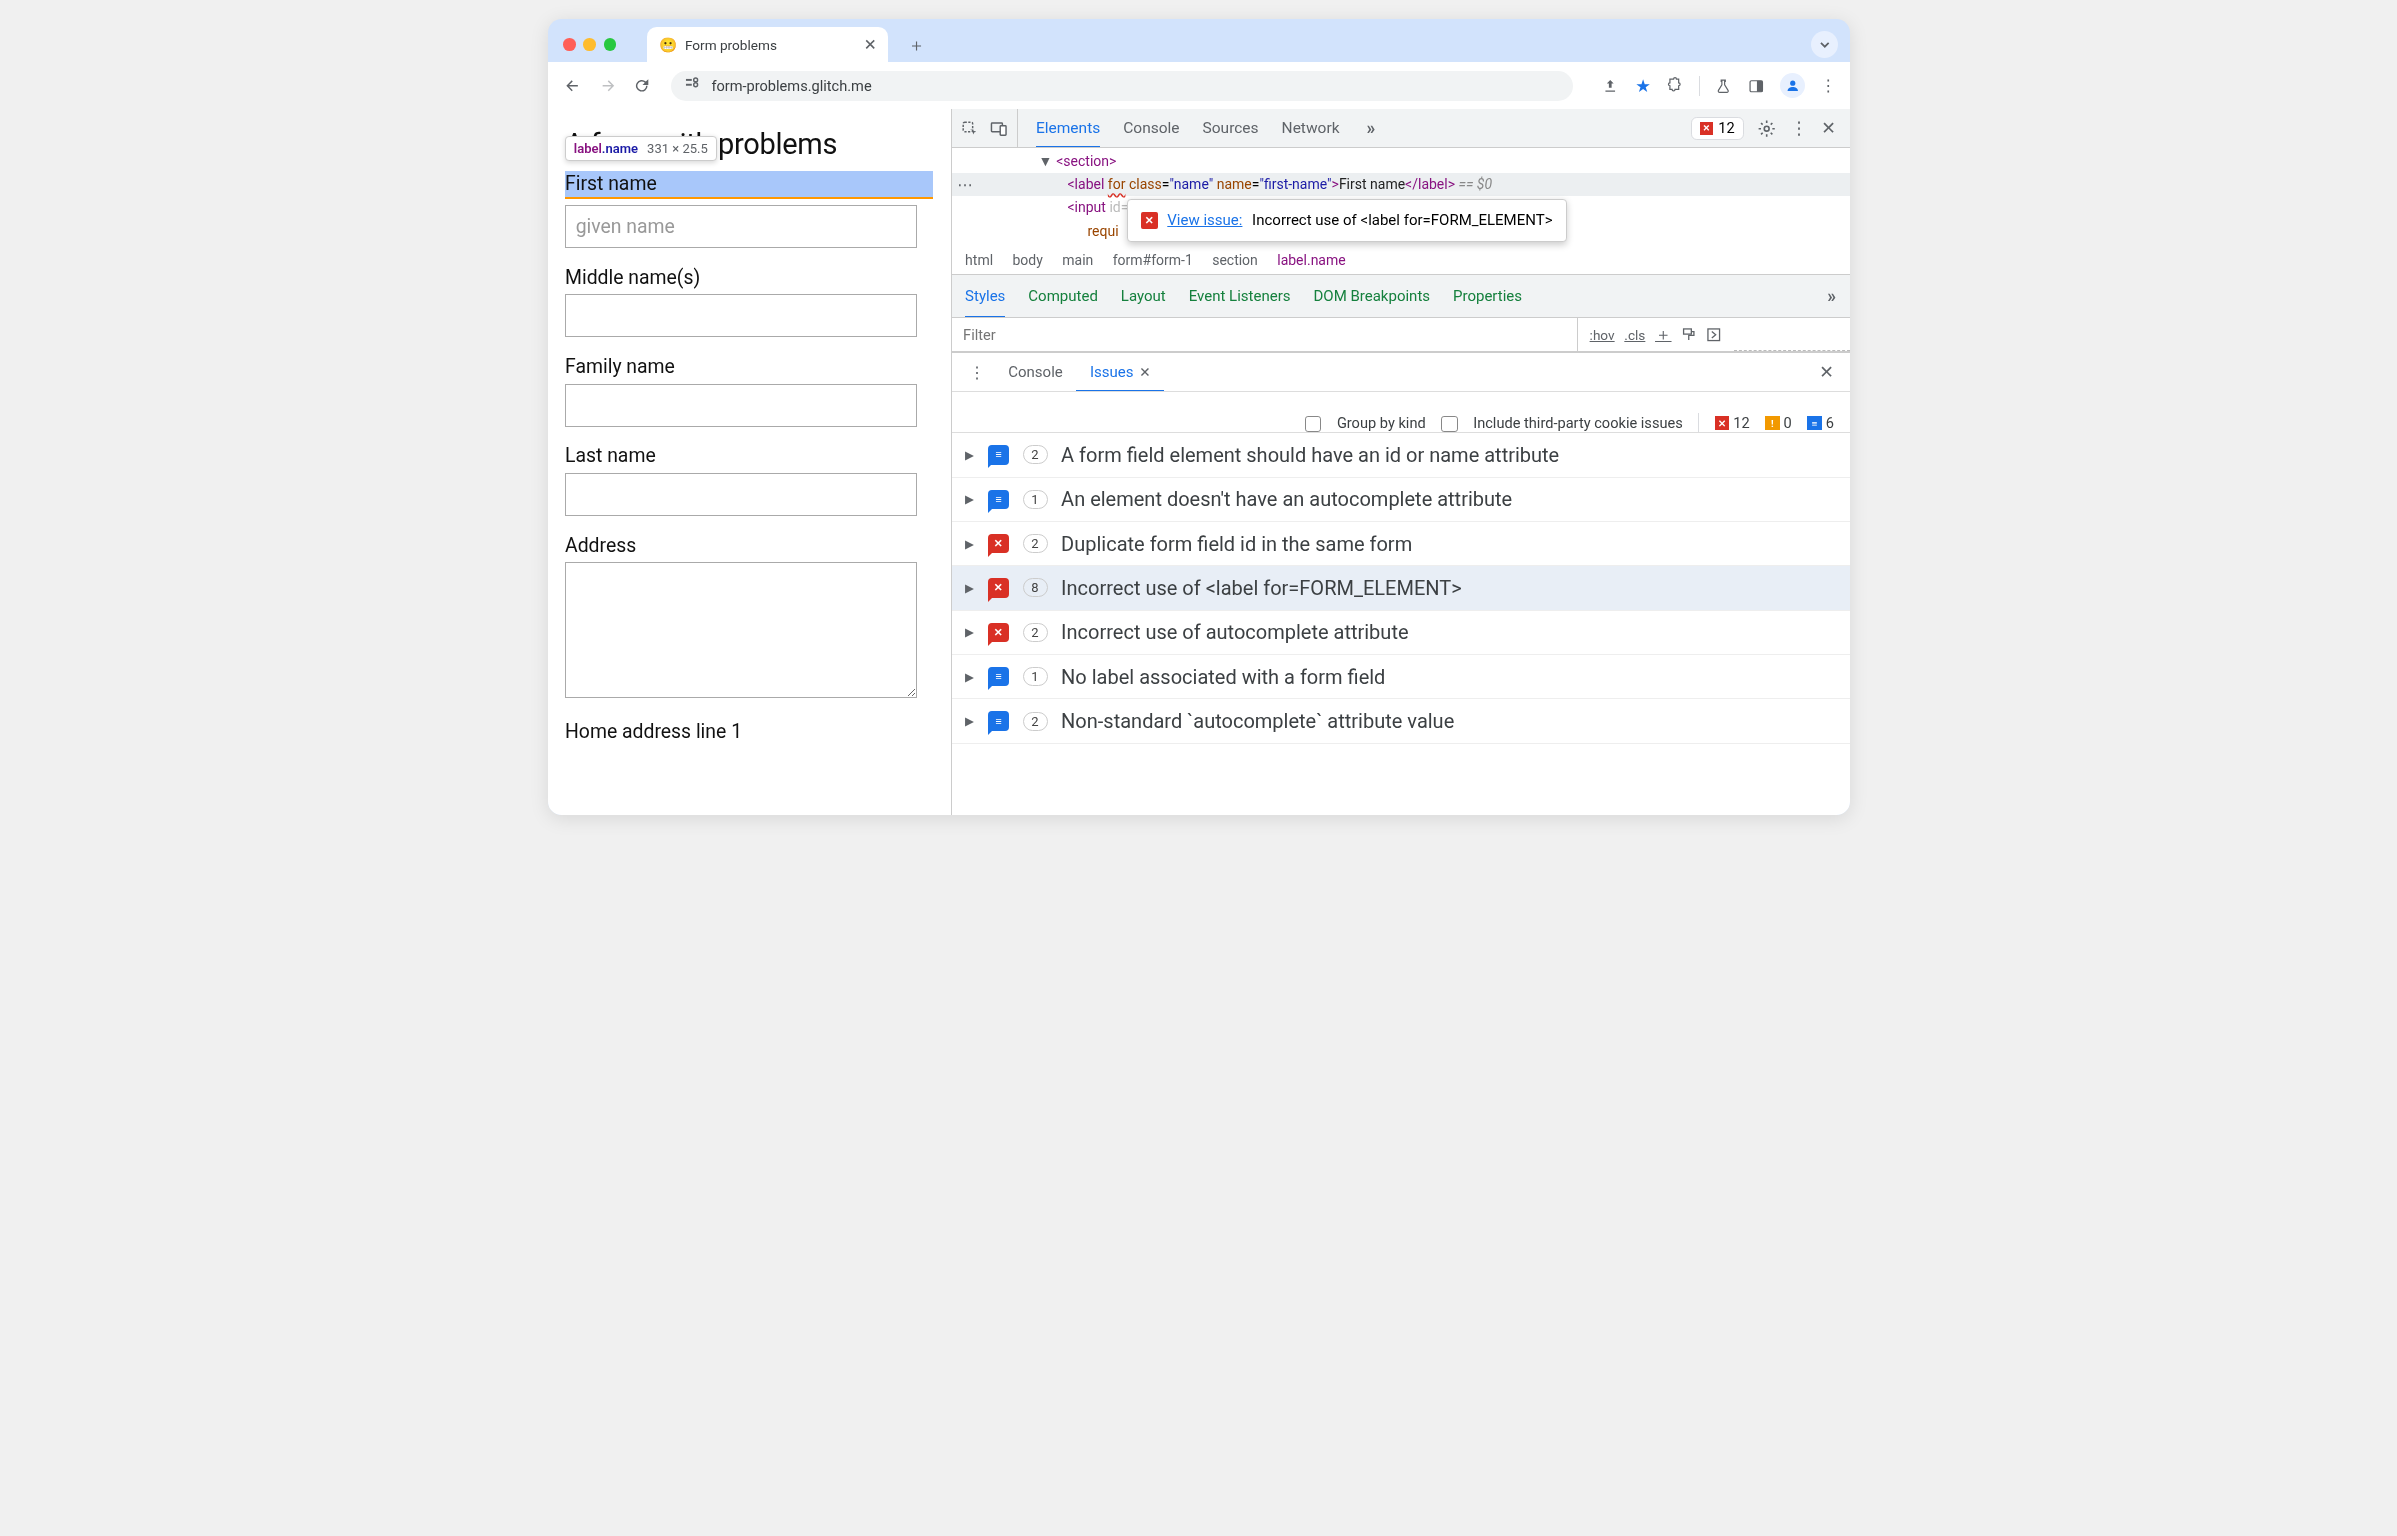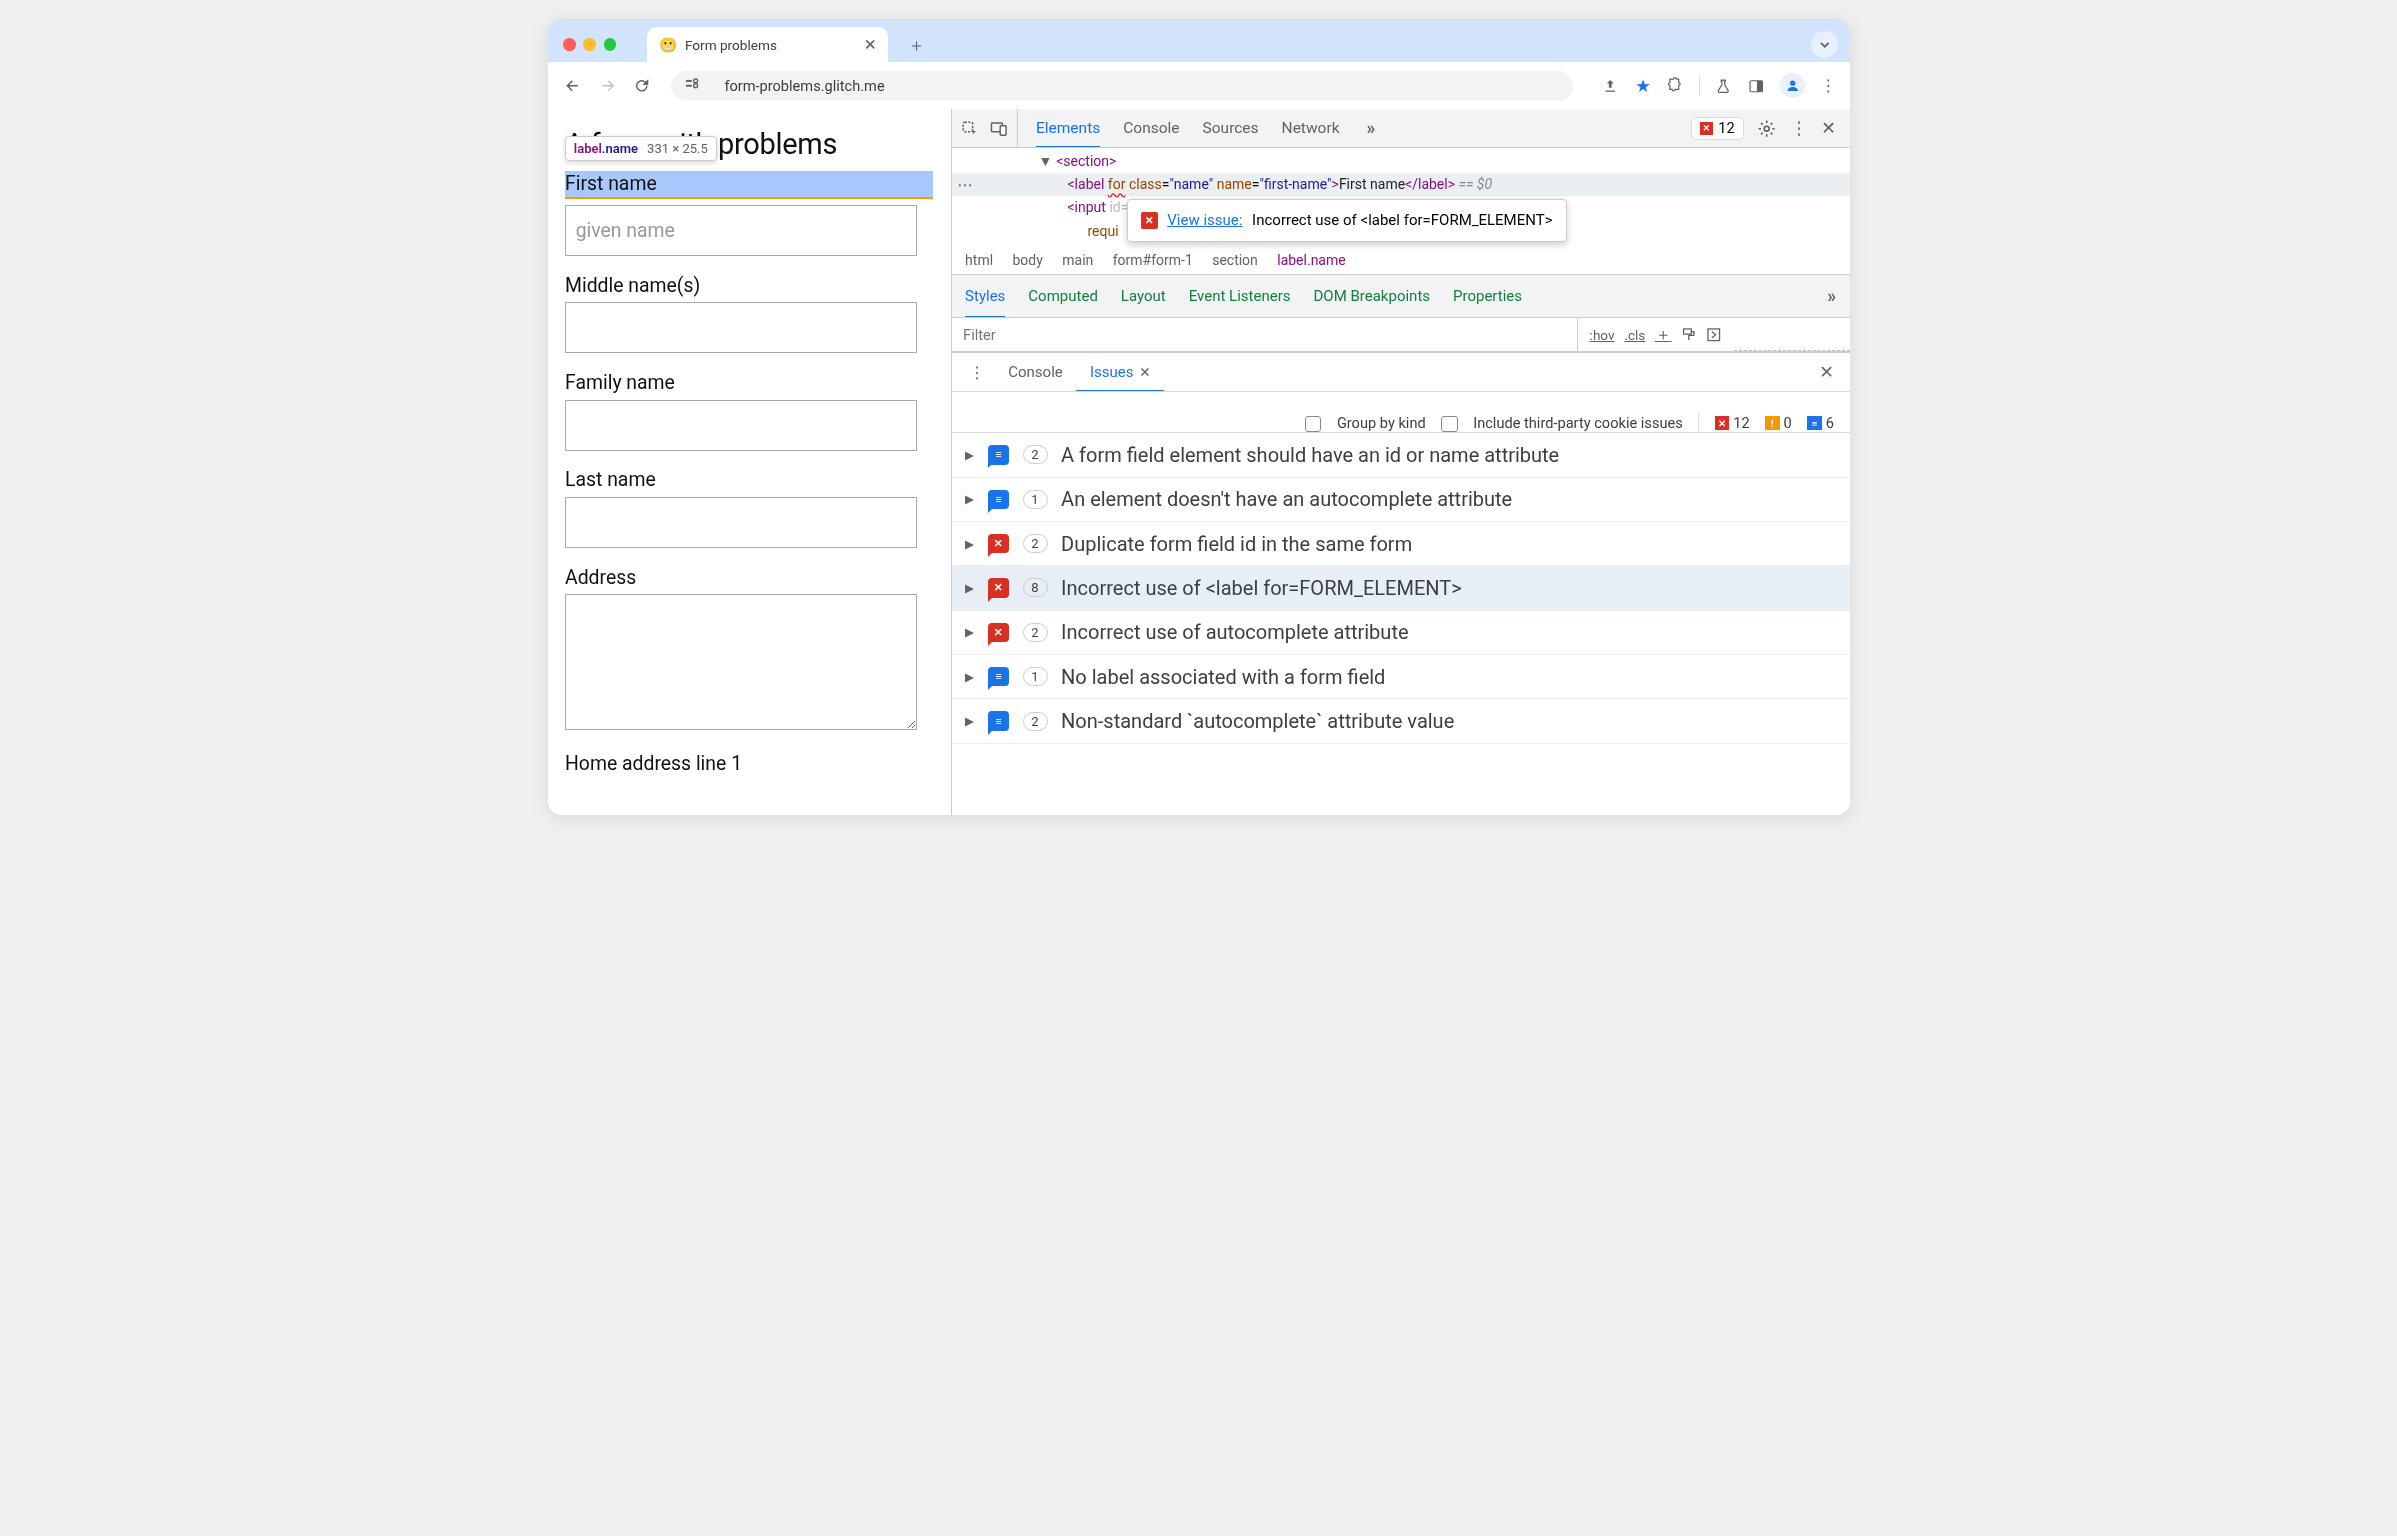--- a/index.html
+++ b/index.html
@@ -39,21 +39,21 @@
 .new-tab { margin-left: 15.5px; width: 25px; height: 25px; border-radius: 50%; display: flex; align-items: center; justify-content: center; font-size: 17.5px; color: #5f6368; cursor: pointer; }
 .win-caret { margin-left: auto; width: 27px; height: 27px; border-radius: 50%; background: #e8f0fe; display: flex; align-items: center; justify-content: center; color: #5f6368; }
 
 
 .toolbar {
   display: flex; align-items: center; gap: 7.8px;
   background: #fff; height: 47px; padding: 0 11.6px;
 }
 .nav-btn { width: 27px; height: 27px; display: flex; align-items: center; justify-content: center; color: #5f6368; font-size: 17.5px; }
 .nav-btn.disabled { opacity: .4; }
-.addr-bar { flex: 1; display: flex; align-items: center; gap: 24px; background: #f1f3f4; border-radius: 19.4px; padding: 5.8px 13.6px; margin: 0 19.4px 0 7.8px; }
+.addr-bar { flex: 1; display: flex; gap: 11px; background: #f1f3f4; border-radius: 19.4px; padding: 5.8px 13.6px; margin: 0 19.4px 0 7.8px; }
 .addr-icon { font-size: 12.6px; color: #5f6368; }
 .addr-text { flex: 1; font-size: 14.6px; color: #3c4043; }
 .toolbar-right { display: flex; align-items: center; gap: 13.6px; }
 .tool-ico { width: 19.4px; height: 19.4px; display: flex; align-items: center; justify-content: center; color: #5f6368; }
 .star { color: #1a73e8; font-size: 17.5px; }
 .divider { width: 1px; height: 19.4px; background: #dadce0; }
 .avatar { width: 25px; height: 25px; border-radius: 50%; background: #e8f0fe; display: flex; align-items: center; justify-content: center; color: #1a73e8; font-size: 13.6px; }
 
 
 .content { display: flex; height: calc(100% - 89px); background: #fff; }
@@ -72,21 +72,21 @@
 .highlight-tooltip .lbl-cls { color: #1a1aa6; font-weight: 600; }
 .highlight-tooltip .dims { color: #5f6368; margin-left: 5.8px; }
 .form-label {
   display: block; margin-top: 17.5px; font-size: 19.4px; color: #111;
 }
 .form-label.hl {
   background: #a8c7fa; border-bottom: 2.9px solid #ff9800; margin-top: 9.7px;
   padding: 1.9px 0;
 }
 .form-input {
-  width: 352px; height: 51px; border: 1px solid #aaa; margin-top: 5.8px;
+  width: 352px; height: 43px; border: 1px solid #aaa; margin-top: 5.8px;
   padding: 0 9.7px; font-size: 19.4px; color: #888; background: #fff;
 }
 .form-input::placeholder { color: #999; }
 textarea.form-input { height: 136px; padding: 7.8px 9.7px; resize: both; }
 
 
 .dt-row { display: flex; align-items: center; border-bottom: 1px solid #ccc; }
 .dt-main-tabs { height: 39px; background: #f1f3f4; }
 .dt-left-icons { display: flex; align-items: center; gap: 11.6px; padding: 0 9.7px; border-right: 1px solid #ccc; height: 100%; }
 .dt-left-icons svg { width: 17.5px; height: 17.5px; }

